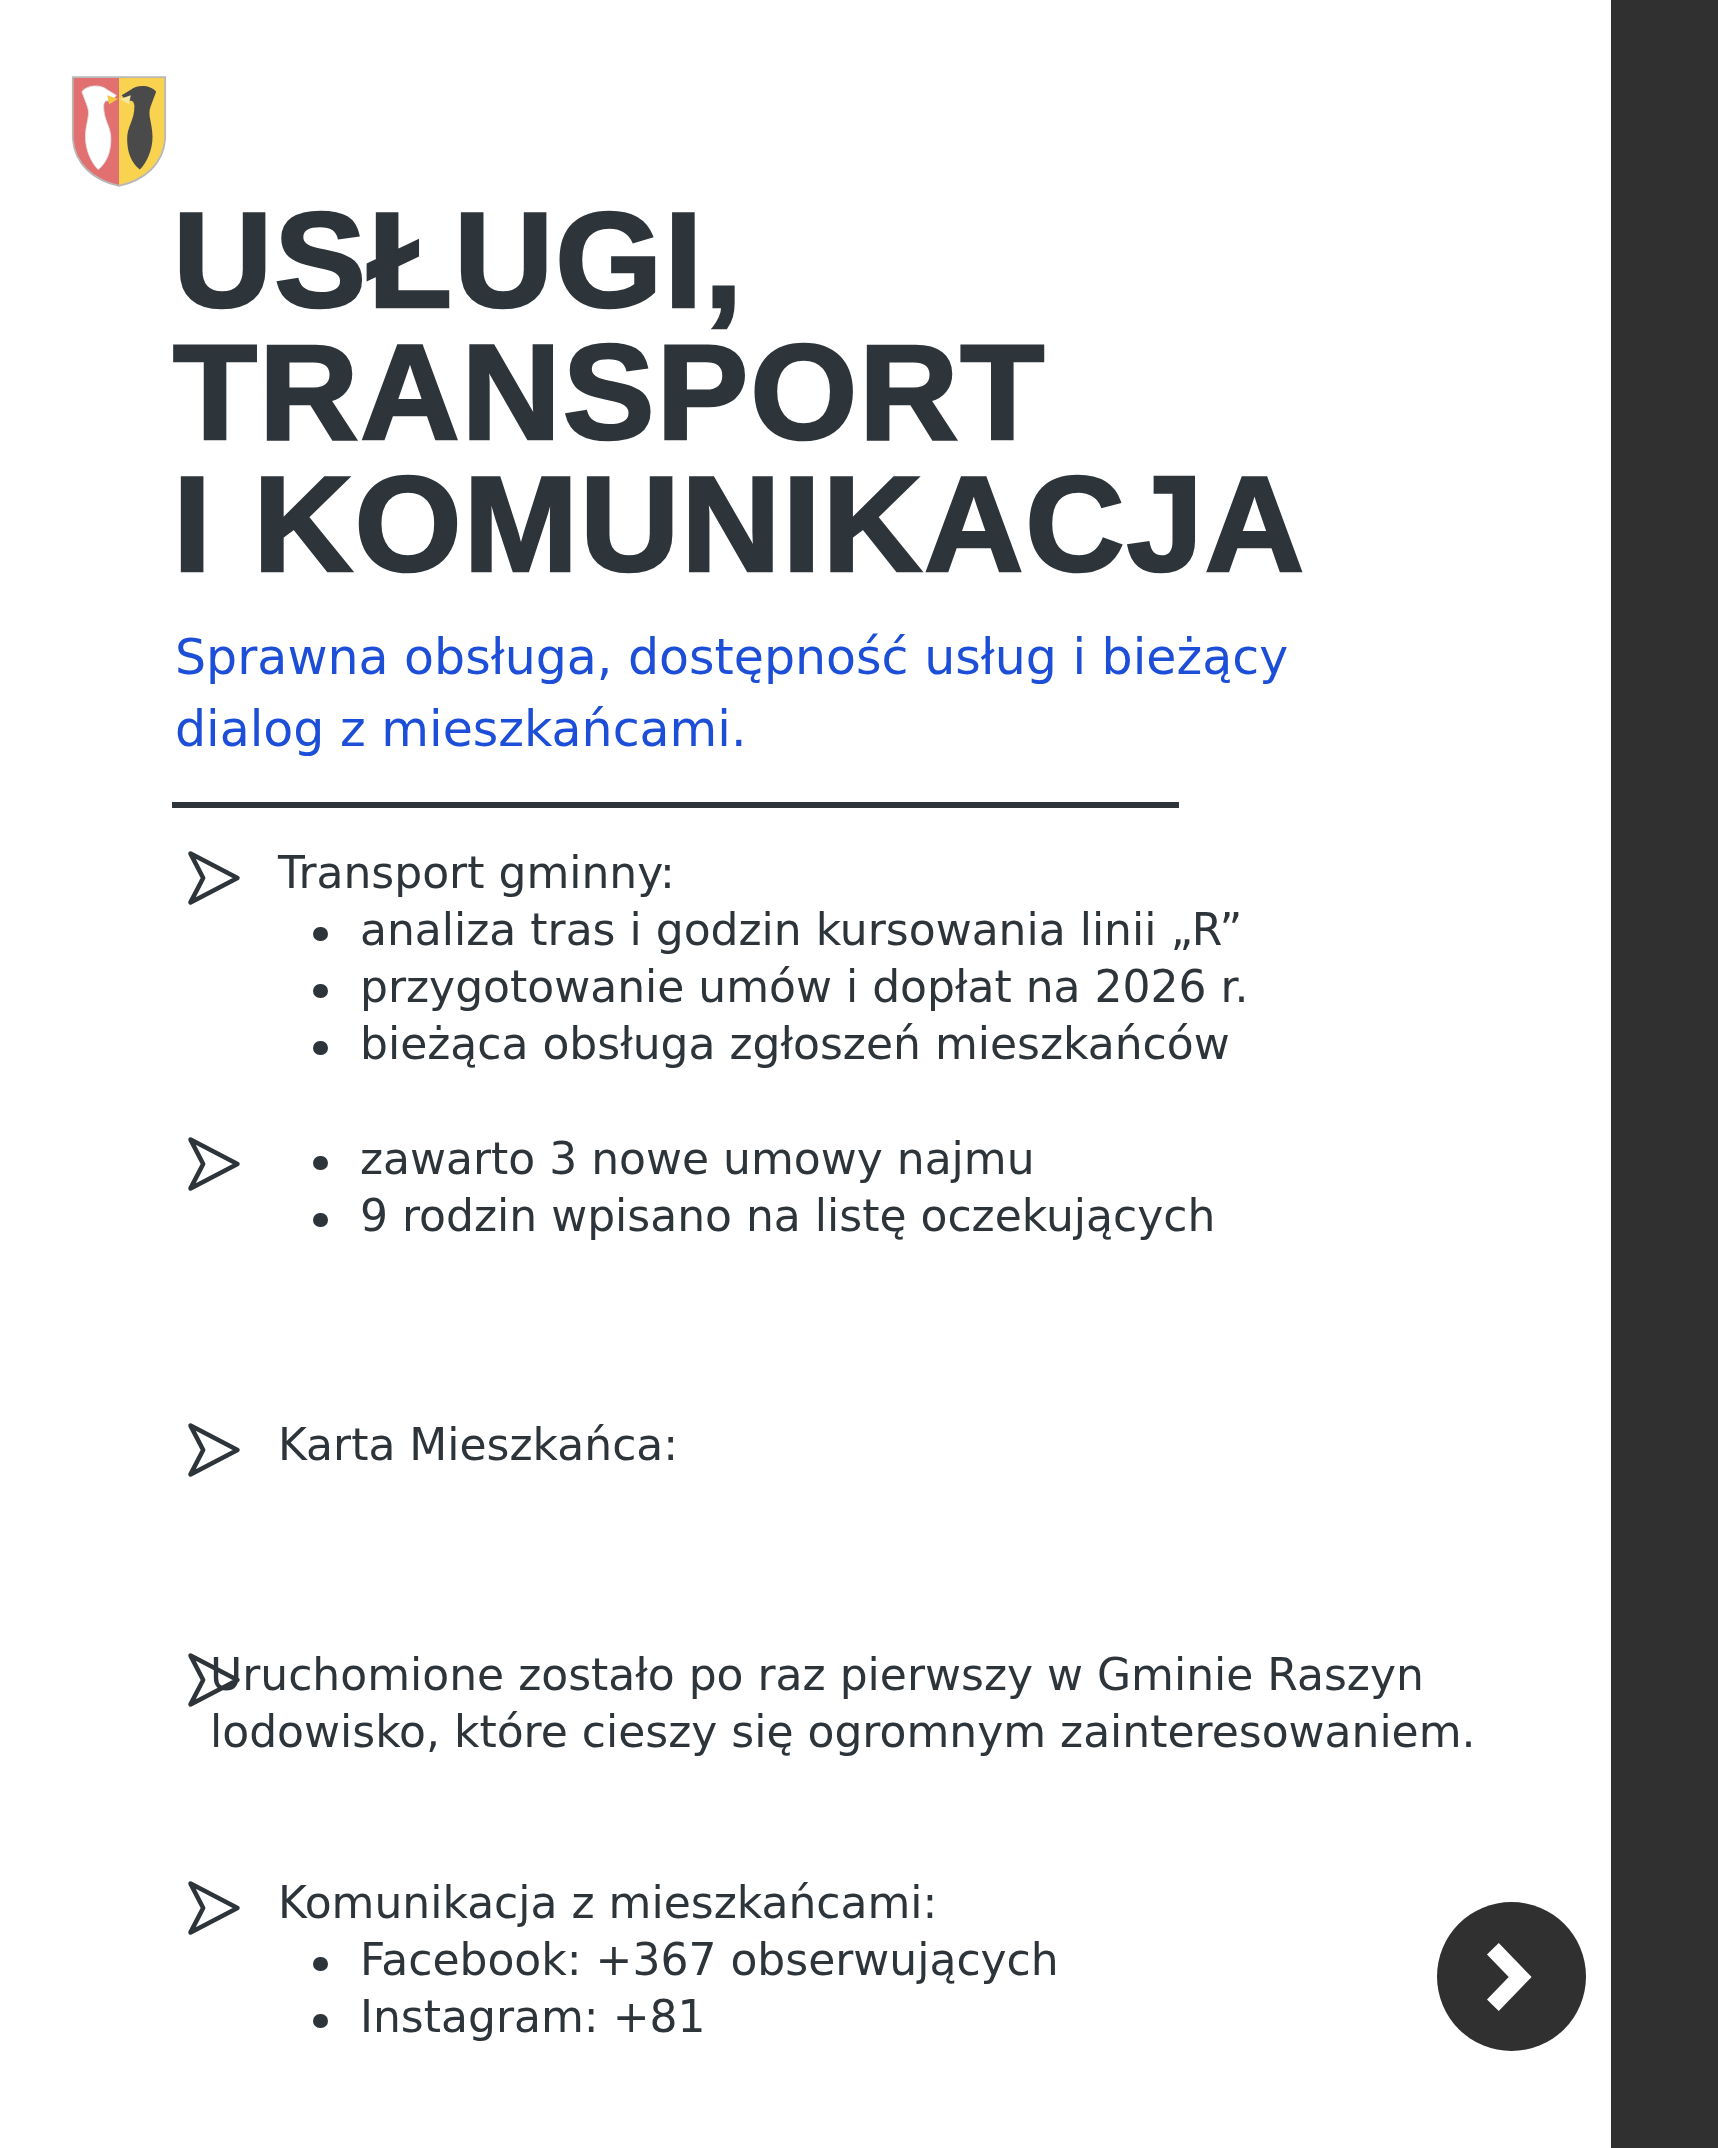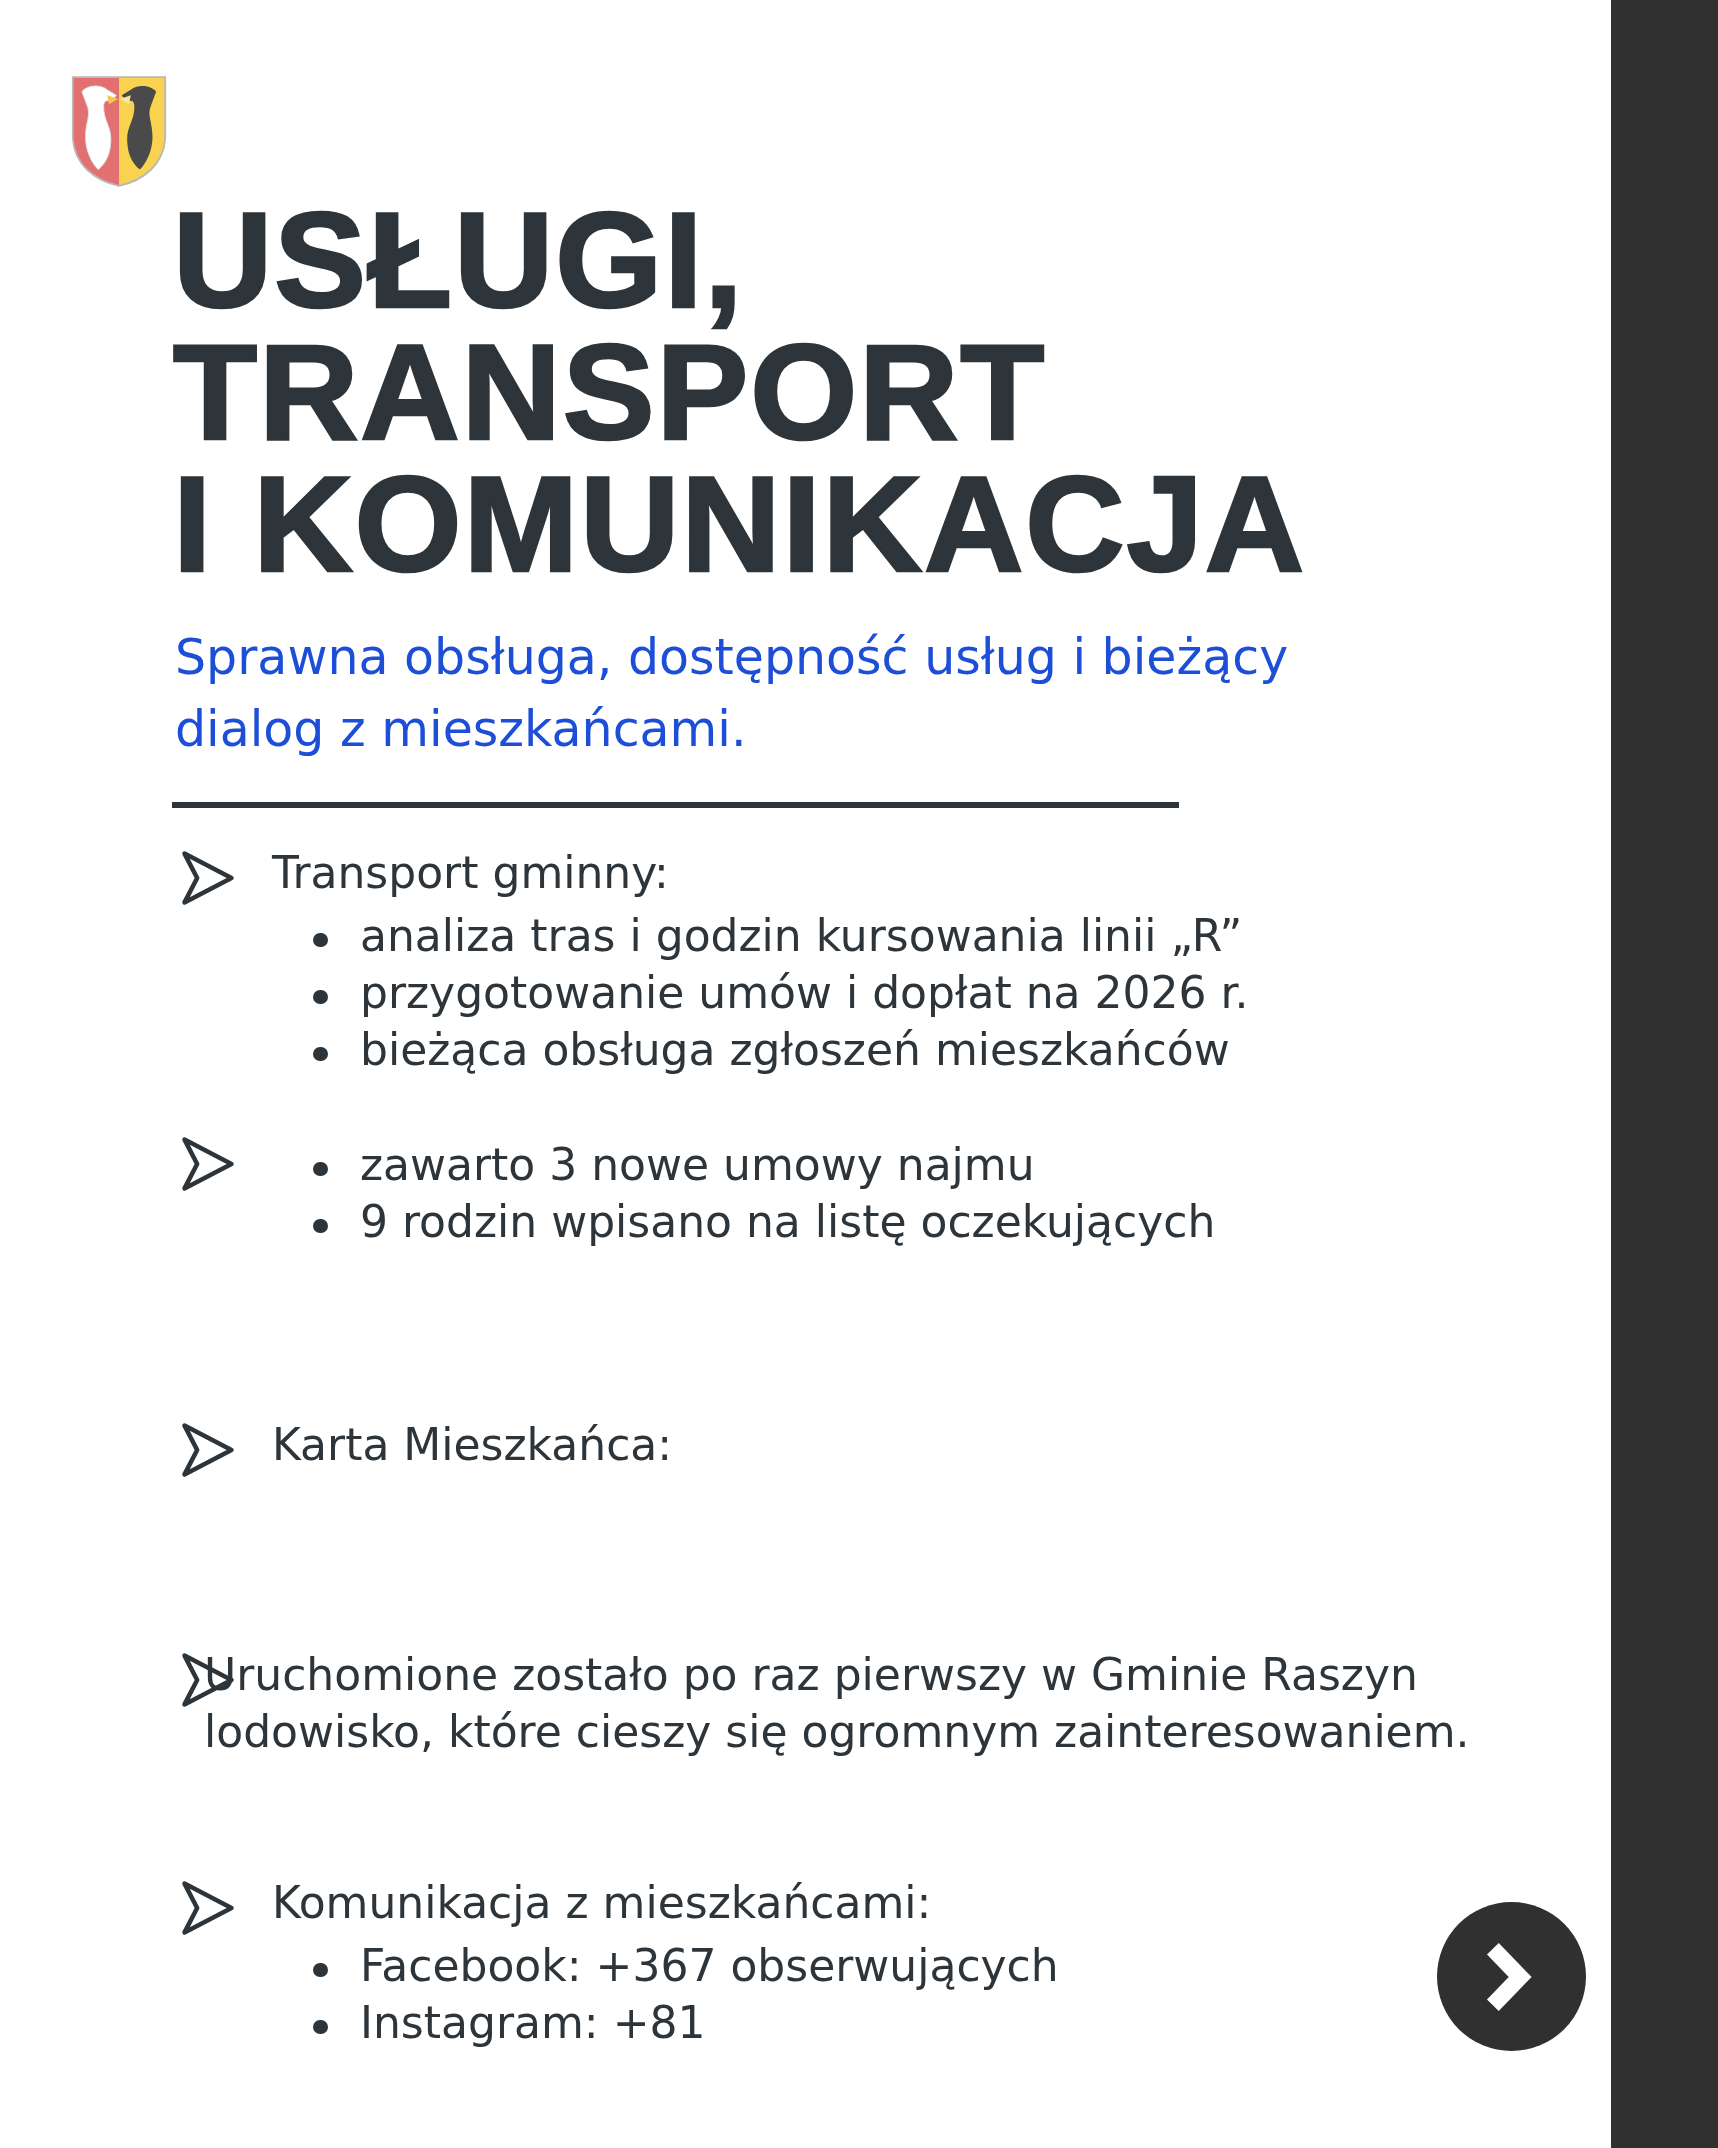--- a/index.html
+++ b/index.html
@@ -15,25 +15,25 @@
     font-family: "Liberation Sans", sans-serif; font-weight: 900;
     font-size: 135px; line-height: 132px; letter-spacing: 1.8px;
     color: #2d353a; transform: scaleX(1.02); transform-origin: left top;
   }
   .title span { display: block; white-space: nowrap; -webkit-text-stroke: 2.7px #2d353a; }
   .subtitle {
     position: absolute; left: 175px; top: 622px; width: 1273px; margin: 0;
     font-size: 49px; line-height: 72px; font-weight: 400; color: #1d4ed8;
   }
   .divider { position: absolute; left: 172px; top: 802px; width: 1007px; height: 6.4px; background: #2d353a; }
-  .section { position: absolute; left: 180px; width: 1364px; }
+  .section { position: absolute; left: 186px; width: 1364px; }
   .arrow { position: absolute; left: 0; top: 5.5px; width: 56px; height: 56px; }
   .sec-head { margin: 0 0 0 92px; font-size: 44px; line-height: 57px; white-space: nowrap; }
   .sec-head.para { white-space: normal; width: 1273px; margin-left: 24px; }
-  ul.items { list-style: none; margin: 6px; padding: 0 0 0 127px; }
+  ul.items { list-style: none; margin: 0; padding: 0 0 0 127px; }
   ul.items li { position: relative; font-size: 44px; line-height: 57px; padding-left: 47px; white-space: nowrap; }
   ul.items li::before {
     content: ""; position: absolute; left: 0; top: 25.5px; width: 14.5px; height: 14.5px;
     border-radius: 50%; background: #2d353a;
   }
   .next-btn {
     position: absolute; left: 1437px; top: 1902px; width: 149px; height: 149px;
     border-radius: 50%; background: #303030; cursor: pointer;
     display: flex; align-items: center; justify-content: center;
   }

